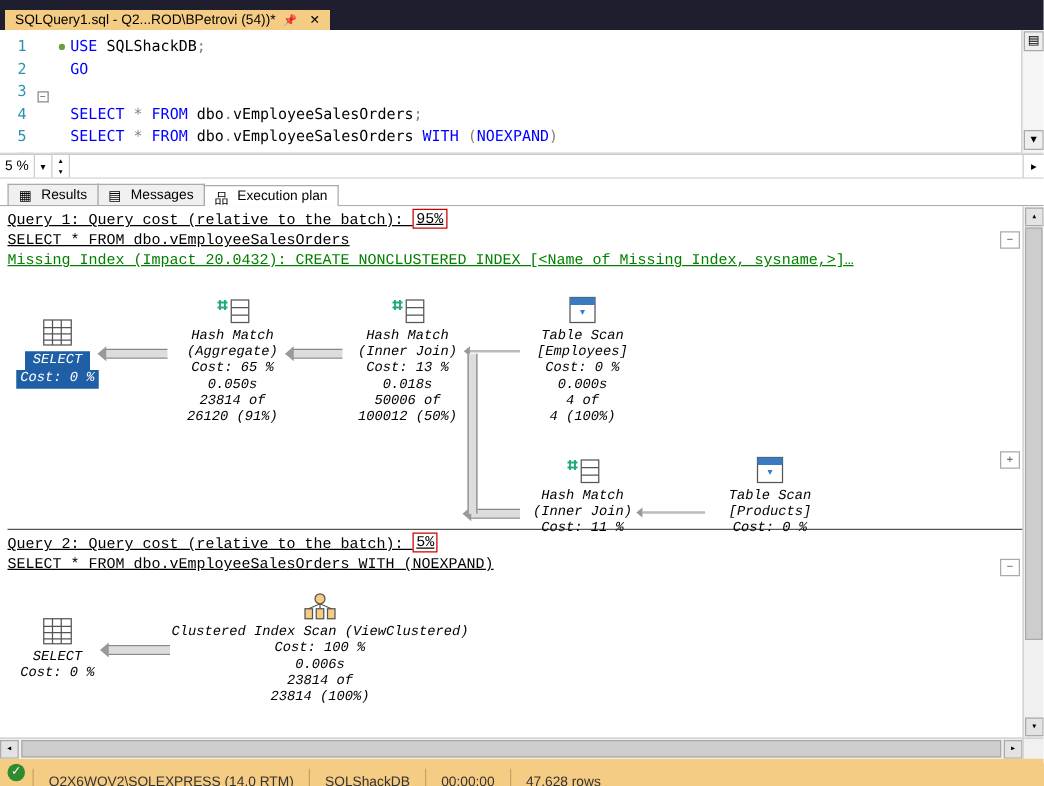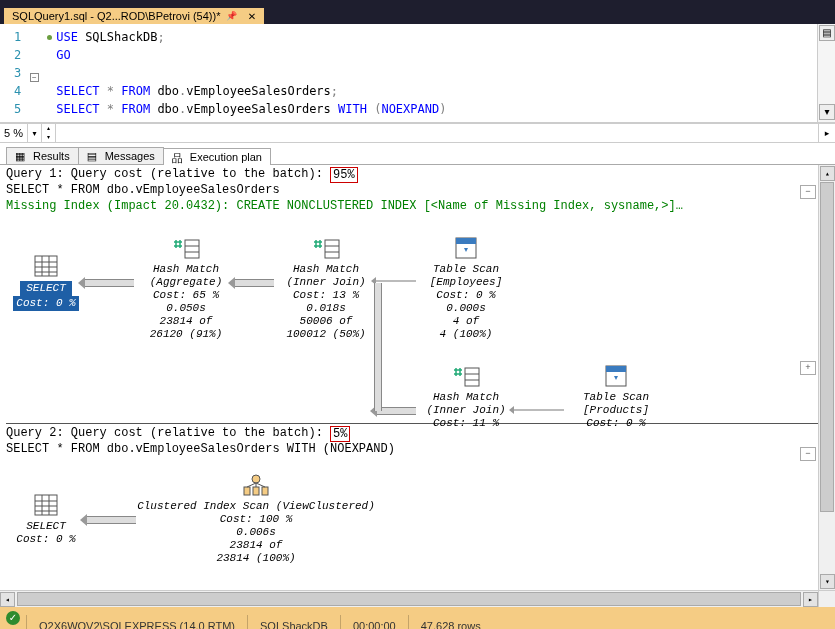--- a/index.html
+++ b/index.html
@@ -25,21 +25,21 @@
   .zoom-dd { width: 14px; text-align: center; border-right: 1px solid #ccc; height: 100%; display: flex; align-items: center; justify-content: center; font-size: 8px; }
   .nav-arrows { width: 14px; height: 100%; border-right: 1px solid #ccc; display: flex; flex-direction: column; font-size: 6px; }
   .nav-arrows span { flex:1; text-align:center; }
   .zoom-track { flex:1; height:100%; border-right:1px solid #ccc; position:relative; }
   .results-tabs { height: 22px; display: flex; align-items: flex-end; border-bottom: 1px solid #aaa; background: #fff; padding-left: 6px; gap: 0; }
   .rtab { border: 1px solid #aaa; border-bottom: none; padding: 2px 8px; font-size: 11px; background: #f0f0f0; display: flex; align-items: center; gap: 4px; margin-right: -1px; }
   .rtab.active { background: #fff; position: relative; top: 1px; }
   .rtab svg, .rtab .ic { width: 14px; height: 12px; }
   .plan-area { height: 442px; overflow: hidden; font-family: 'Courier New', monospace; font-size: 12px; position: relative; background: #fff; }
   .plan-scroll { padding: 2px 6px 0 6px; }
-  .plan-line { white-space: pre; height: 16px; display: flex; align-items: flex-start; }
+  .plan-line { white-space: pre; height: 16px; display: flex; align-items: flex-end; text-decoration: underline; }
   .boxed { border: 1.5px solid #cc0000; padding: 0 2px; display: inline-block; }
   .missing { color: #008000; }
   .plan-canvas { position: relative; height: 200px; margin-top: 6px; }
   .plan-canvas2 { position: relative; height: 140px; margin-top: 2px; }
   .node { position: absolute; text-align: center; font-size: 11px; line-height: 13px; width: 120px; font-style: italic; }
   .node .ic-wrap { height: 30px; display: flex; justify-content: center; align-items: center; }
   .node-label { white-space: nowrap; }
   .select-node .sel-box { background: #1e5fa6; color: #fff; padding: 1px 6px; display: inline-block; font-weight: normal; }
   .select-node .cost { background: #1e5fa6; color: #fff; padding: 1px 3px; display:inline-block; }
   .arrow-h { position: absolute; height: 8px; }

